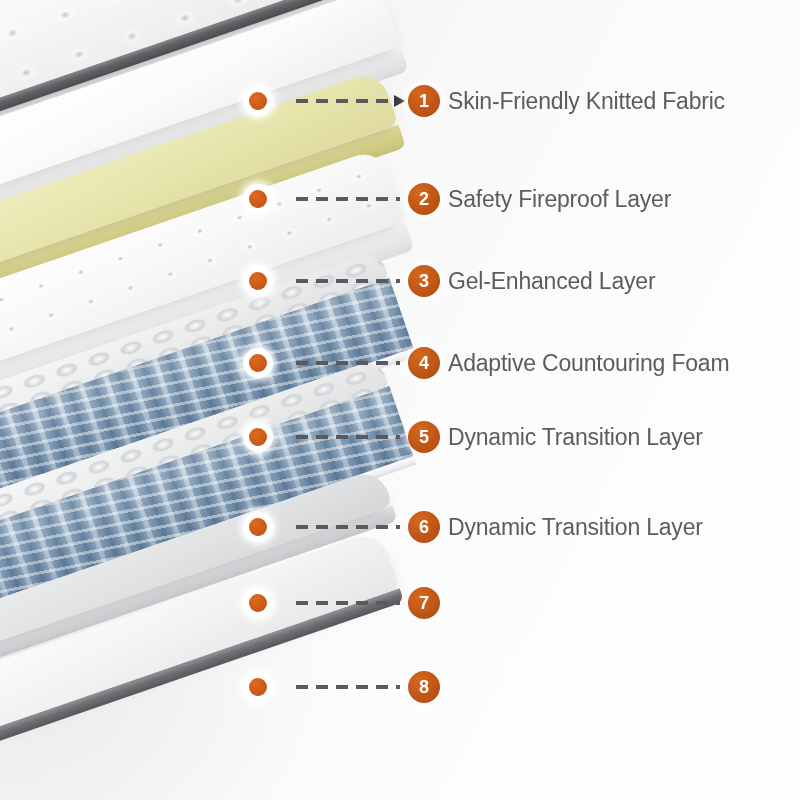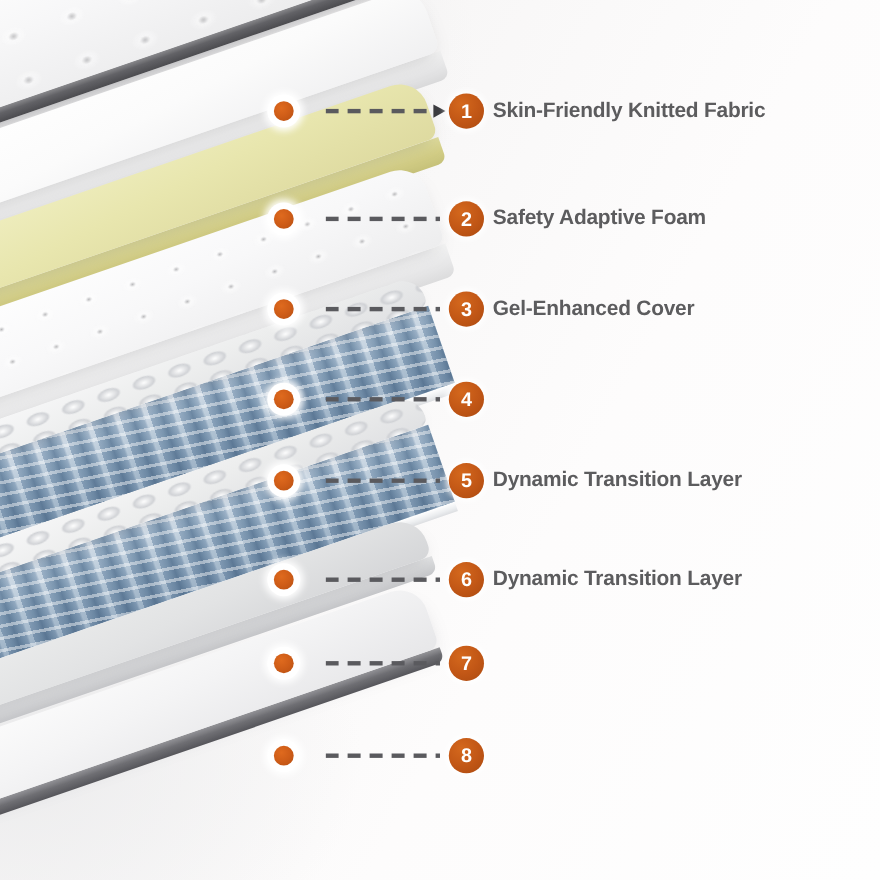--- a/index.html
+++ b/index.html
@@ -254,22 +254,22 @@
     display: flex;
     align-items: center;
     justify-content: center;
     box-shadow: 0 0 6px 3px rgba(255,255,255,.9);
     line-height: 1;
   }
   .label {
     position: absolute;
     left: 448px;
     color: #5c5c5e;
-    font-size: 19px;
-    font-weight: bold;
+    font-size: 23px;
+    font-weight: normal;
     letter-spacing: -0.2px;
     white-space: nowrap;
   }
 </style>
 </head>
 <body>
 
 <div id="scene">
 
   <div id="stack">
@@ -327,32 +327,33 @@
         <div class="dot" style="left: 243px; top: 5px;"></div>
         <div class="dash" style="left: 296px; top: 18px; width: 100px;"></div>
         <div class="arrow" style="left: 394px; top: 14px;"></div>
         <div class="badge" style="left: 408px; top: 4px;">1</div>
         <div class="label">Skin-Friendly Knitted Fabric</div>
       </div>
       <div class="callout" style="top: 179px;">
         <div class="dot" style="left: 243px; top: 5px;"></div>
         <div class="dash" style="left: 296px; top: 18px; width: 104px;"></div>
         <div class="badge" style="left: 408px; top: 4px;">2</div>
-        <div class="label">Safety Adaptive Foam</div>
+        <div class="label">Safety Fireproof Layer</div>
       </div>
       <div class="callout" style="top: 261px;">
         <div class="dot" style="left: 243px; top: 5px;"></div>
         <div class="dash" style="left: 296px; top: 18px; width: 104px;"></div>
         <div class="badge" style="left: 408px; top: 4px;">3</div>
-        <div class="label">Gel-Enhanced Cover</div>
+        <div class="label">Gel-Enhanced Layer</div>
       </div>
       <div class="callout" style="top: 343px;">
         <div class="dot" style="left: 243px; top: 5px;"></div>
         <div class="dash" style="left: 296px; top: 18px; width: 104px;"></div>
         <div class="badge" style="left: 408px; top: 4px;">4</div>
+        <div class="label">Adaptive Countouring Foam</div>
       </div>
       <div class="callout" style="top: 417px;">
         <div class="dot" style="left: 243px; top: 5px;"></div>
         <div class="dash" style="left: 296px; top: 18px; width: 104px;"></div>
         <div class="badge" style="left: 408px; top: 4px;">5</div>
         <div class="label">Dynamic Transition Layer</div>
       </div>
       <div class="callout" style="top: 507px;">
         <div class="dot" style="left: 243px; top: 5px;"></div>
         <div class="dash" style="left: 296px; top: 18px; width: 104px;"></div>

